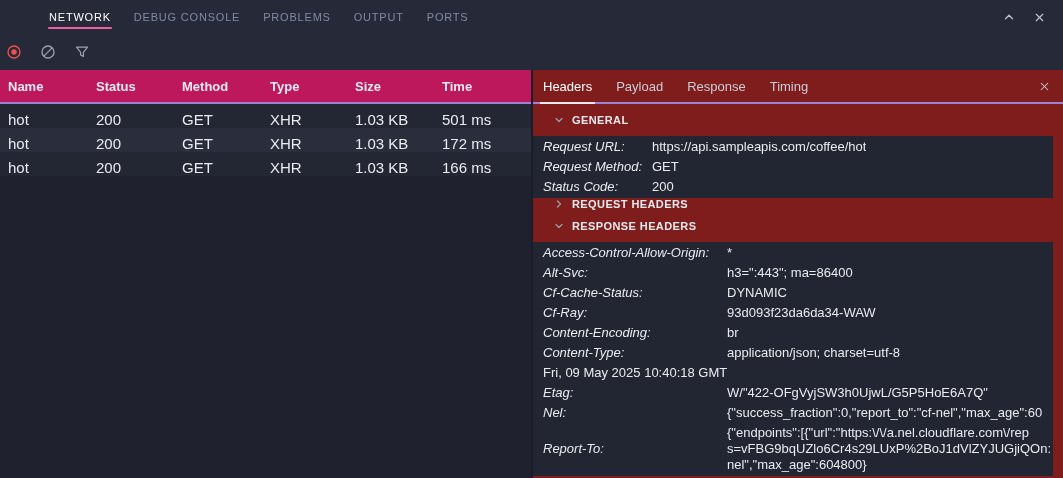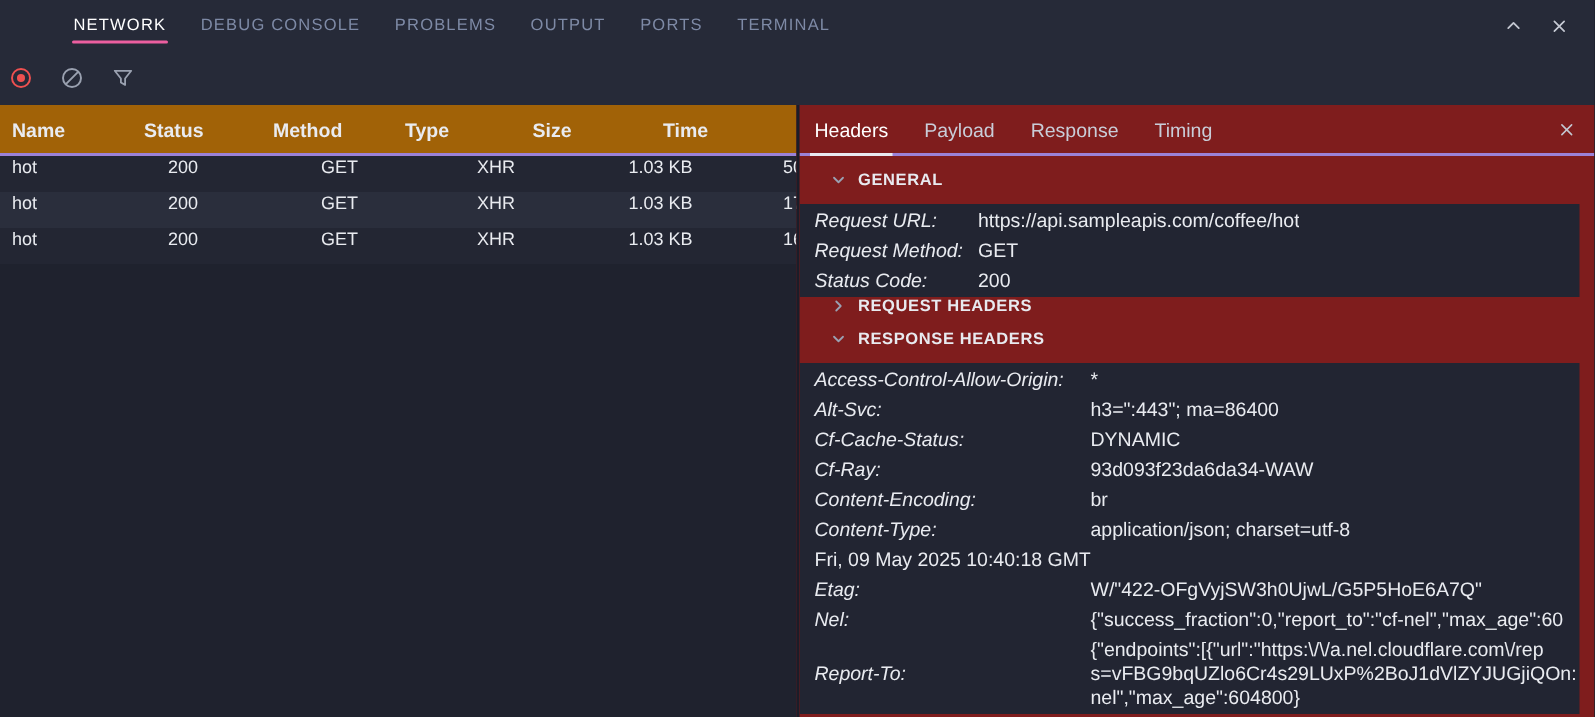--- a/index.html
+++ b/index.html
@@ -37,26 +37,26 @@
     display:flex; align-items:center; gap:18px; padding-left:6px;
   }
   .tool-btn { width:16px; height:16px; cursor:pointer; }
 
   
   .main { display:flex; height:408px; }
 
   
   .net { width:531px; background:#1f222e; display:flex; flex-direction:column; }
   .net-header {
-    height:34px; background:#a16207; flex:0 0 auto;
+    height:34px; background:#be185d; flex:0 0 auto;
     display:flex; align-items:center;
     border-bottom:2px solid var(--accent-purple,#9b82d8);
     font-size:13px; font-weight:bold;
   }
-  .net-row { height:24px; display:flex; align-items:flex-start; font-size:12px; background:#232633;gap:16px; }
+  .net-row { height:24px; display:flex; align-items:flex-end; font-size:15px; background:#232633; }
   .net-row.alt { background:#2a2e3c; }
   .cell { padding-left:8px; overflow:hidden; white-space:nowrap; }
   .c0{width:88px;} .c1{width:86px;} .c2{width:88px;} .c3{width:85px;} .c4{width:87px;} .c5{flex:1;}
 
   
   .details {
     flex:1; background:#7f1d1d; border-left:2px solid #1a1d29;
     display:flex; flex-direction:column; overflow:hidden;
   }
   .panel-tabs {
@@ -106,23 +106,20 @@
       </div>
     <div class="top-tab">
         <span>PROBLEMS</span>
       </div>
     <div class="top-tab">
         <span>OUTPUT</span>
       </div>
     <div class="top-tab">
         <span>PORTS</span>
       </div>
-    <div class="top-tab">
-        <span>TERMINAL</span>
-      </div>
   </div>
   <div class="win-controls">
     <div class="win-btn">
       <svg width="14" height="14" viewBox="0 0 16 16" fill="none" stroke="#c3c7d1" stroke-width="1.4" stroke-linecap="round" stroke-linejoin="round">
           <polyline points="4,10 8,6 12,10"></polyline>
         </svg>
     </div>
     <div class="win-btn">
       <svg width="13" height="13" viewBox="0 0 16 16" stroke="#c3c7d1" stroke-width="1.4" stroke-linecap="round">
           <line x1="4" y1="4" x2="12" y2="12"></line>

